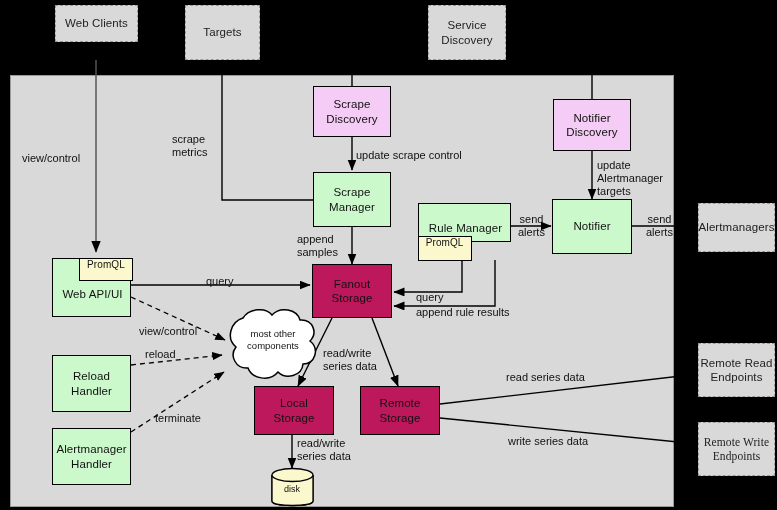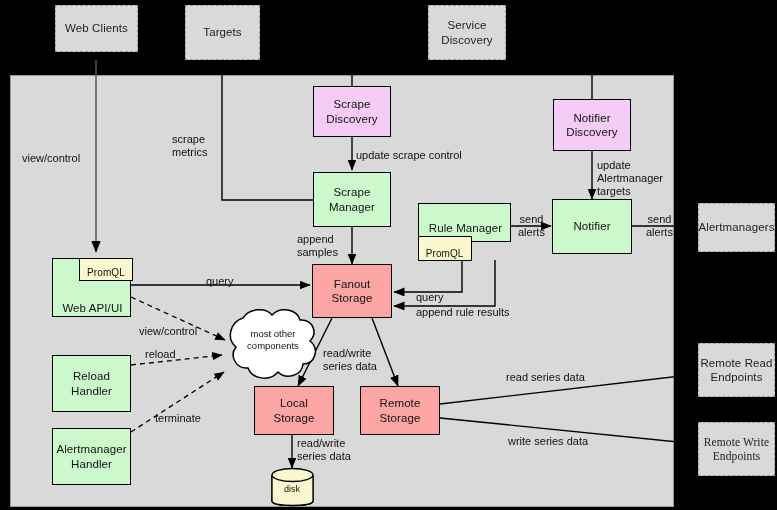--- a/index.html
+++ b/index.html
@@ -45,29 +45,29 @@
     line-height: 1.25;
     letter-spacing: 0.1px;
   }
   .node.external {
     background: #d9d9d9;
     border: 1.6px dashed #9a9a9a;
     color: #222222;
   }
   .node.discovery { background: #f5ccf5; }
   .node.component { background: #ccf9cc; }
-  .node.storage   { background: #fca5a5; }
+  .node.storage   { background: #be185d; }
   .subbox {
     position: absolute;
     box-sizing: border-box;
     background: #fbf8cd;
     border: 1.4px solid #000000;
     font-size: 10px;
     display: flex;
-    align-items: flex-end;
+    align-items: flex-start;
     justify-content: center;
     color: #111111;
   }
   .node-label { pointer-events: none; white-space: pre-line; }
   .edge-label {
     position: absolute;
     font-size: 11px;
     color: #111111;
     line-height: 1.2;
     white-space: pre-line;
@@ -168,21 +168,21 @@
       <path d="M313,475 L313,501" stroke="#000000" stroke-width="1.3" fill="none"></path>
       <path d="M272,501 C272,507 313,507 313,501" fill="#fbf8cd" stroke="#000000" stroke-width="1.3"></path>
       <rect x="272" y="475" width="41" height="26" fill="#fbf8cd" stroke="none"></rect>
       <path d="M272,501 C272,507 313,507 313,501" fill="#fbf8cd" stroke="#000000" stroke-width="1.3"></path>
       <path d="M272,475 L272,501" stroke="#000000" stroke-width="1.3"></path>
       <path d="M313,475 L313,501" stroke="#000000" stroke-width="1.3"></path>
       <ellipse cx="292.5" cy="475" rx="20.5" ry="6.5" fill="#fbf8cd" stroke="#000000" stroke-width="1.3"></ellipse>
     </g>
   </svg>
 
-  <div class="node external" style="left:55px; top:5px; width:83px; height:47px;text-align:center;">
+  <div class="node external" style="left:55px; top:5px; width:83px; height:37px;text-align:center;">
     <span class="node-label">Web Clients</span>
   </div>
 
   <div class="node external" style="left:185px; top:5px; width:75px; height:55px;">
     <span class="node-label">Targets</span>
   </div>
 
   <div class="node external" style="left:428px; top:5px; width:78px; height:55px;">
     <span class="node-label">Service
 Discovery</span>
@@ -222,21 +222,21 @@
     <div class="subbox" style="left:-1.4px; top:32px; width:54px; height:25px;">
       <span>PromQL</span>
     </div>
   </div>
 
   <div class="node component" style="left:552px; top:199px; width:80px; height:55px;">
     <span class="node-label">Notifier</span>
   </div>
 
   <div class="node component" style="left:52px; top:258px; width:79px; height:59px;">
-    <span class="node-label" style="position:absolute; left:0; top:28px; width:79px;margin-top:14px;">Web API/UI</span>
+    <span class="node-label" style="position:absolute; left:0; top:28px; width:79px;">Web API/UI</span>
     <div class="subbox" style="left:26px; top:-1.4px; width:54px; height:23px;">
       <span>PromQL</span>
     </div>
   </div>
 
   <div class="node component" style="left:52px; top:355px; width:79px; height:57px;">
     <span class="node-label">Reload
 Handler</span>
   </div>
 

